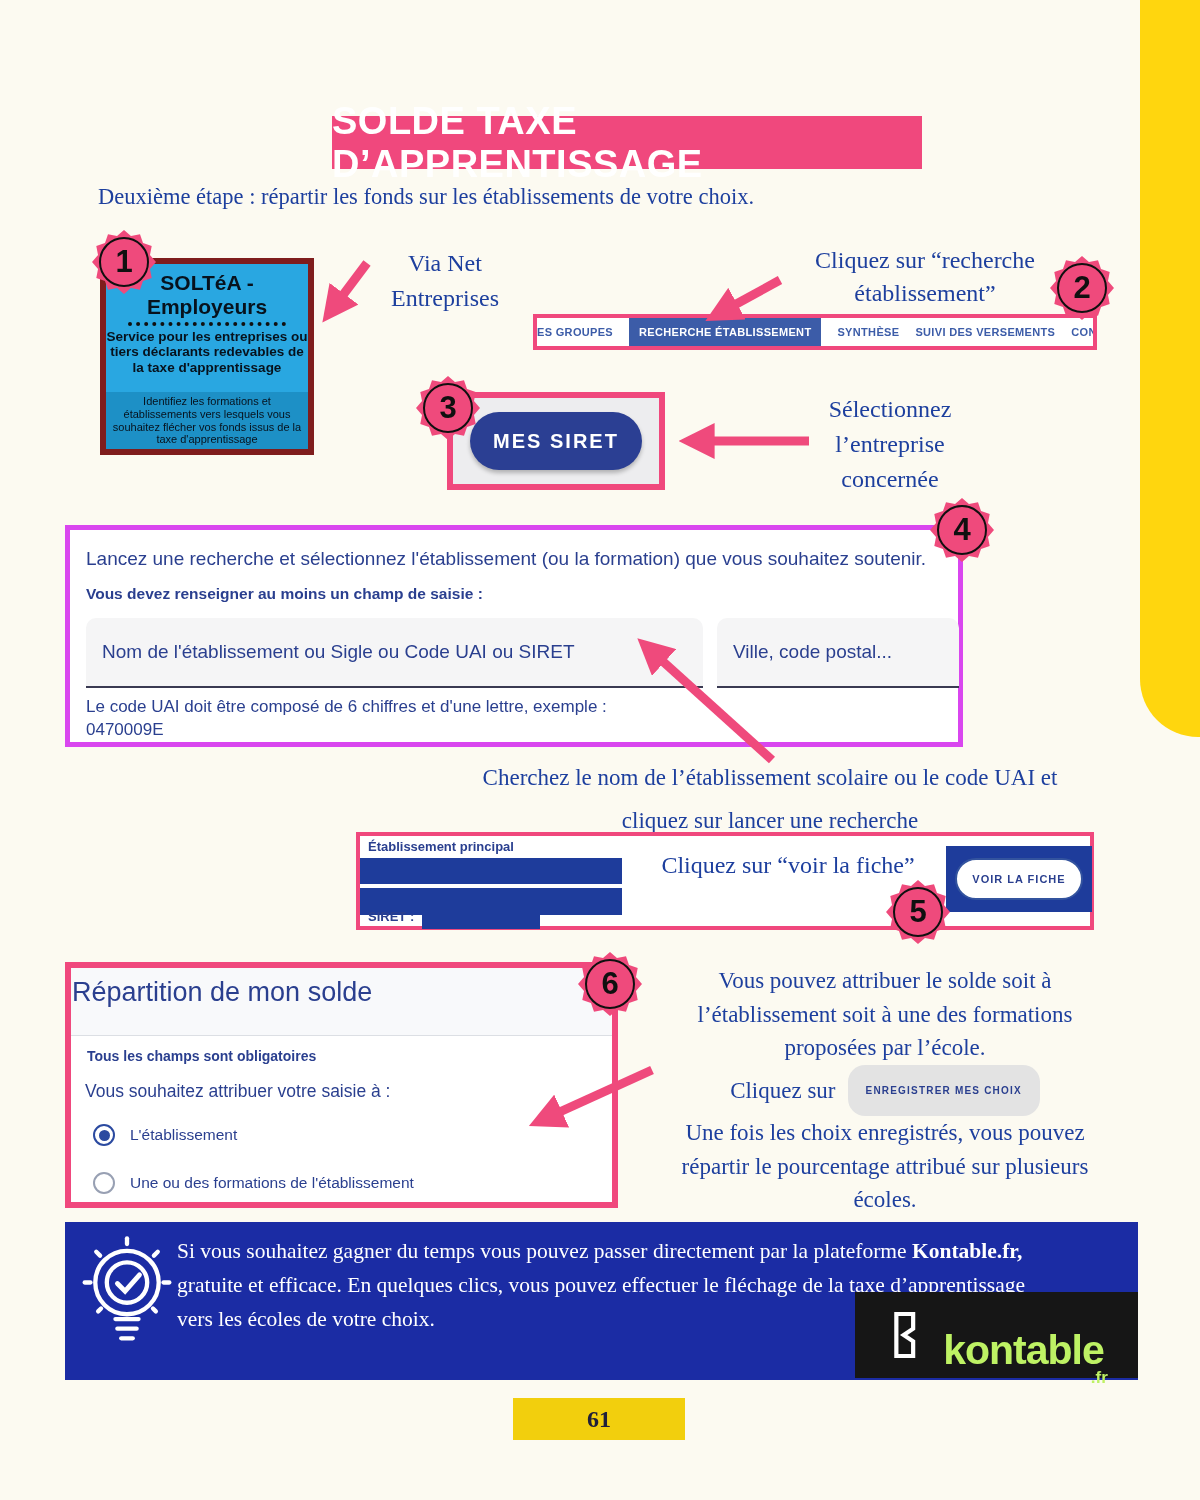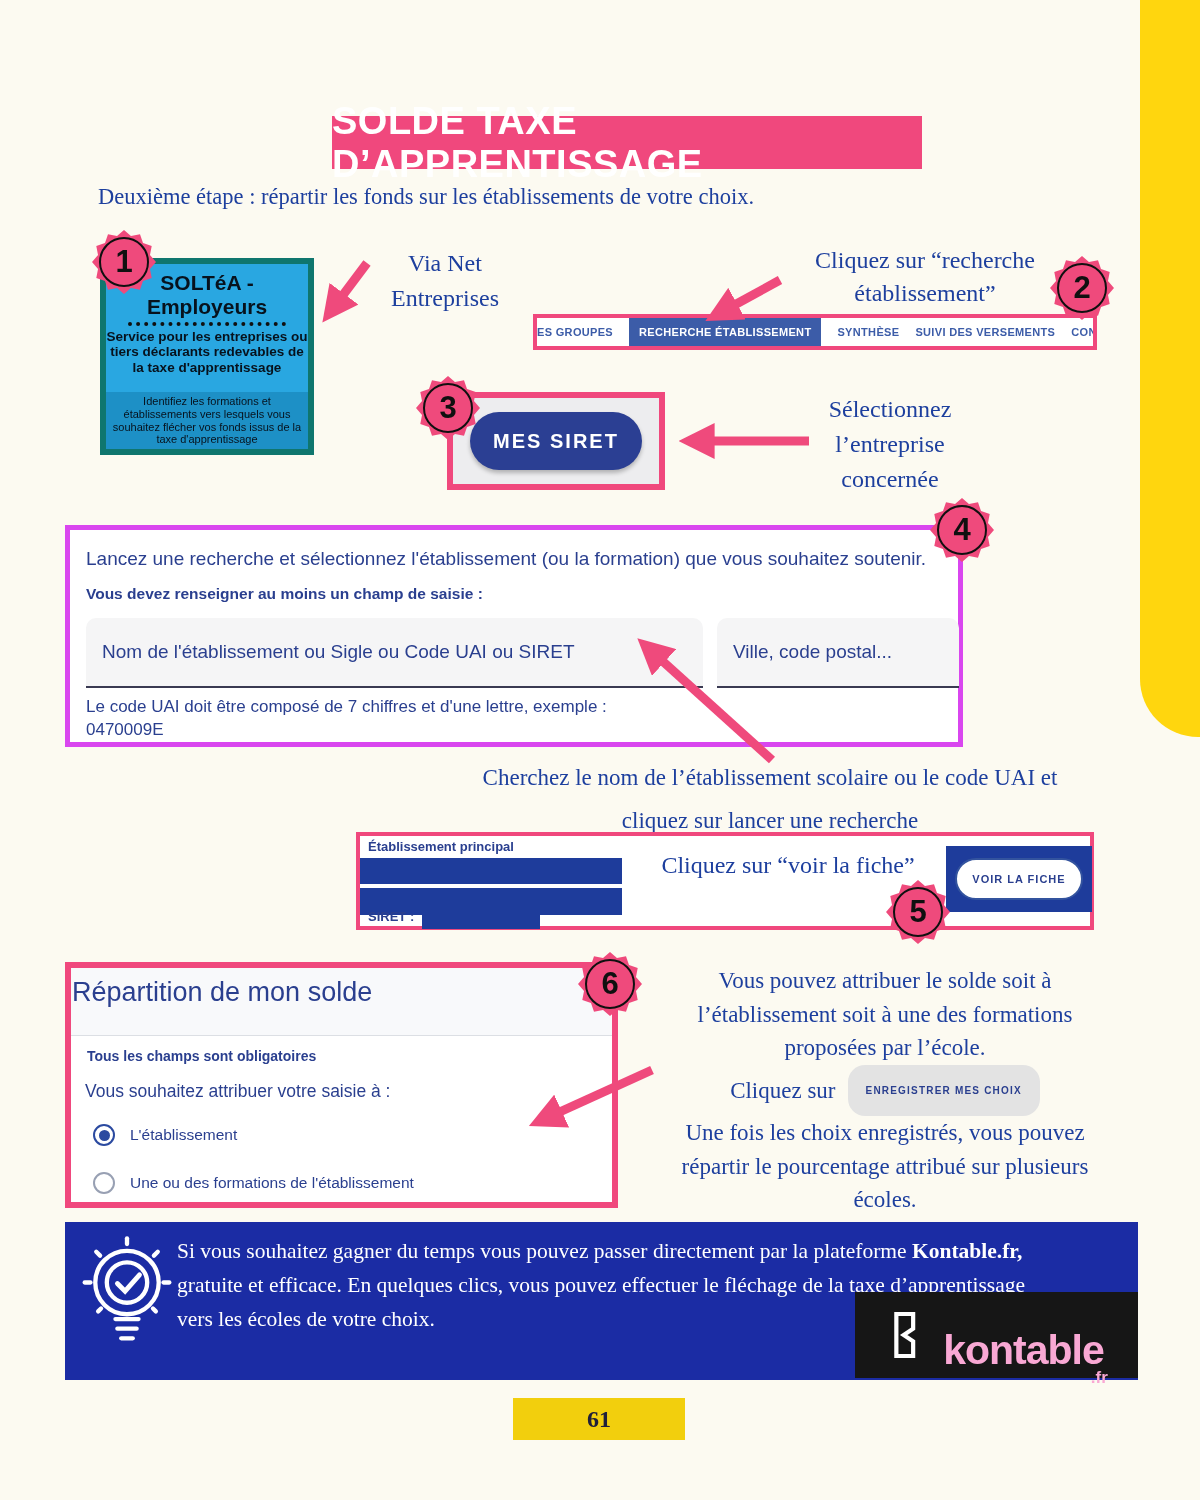--- a/index.html
+++ b/index.html
@@ -19,21 +19,21 @@
   .badge .flower { position:absolute; inset:0; background:#EF4A7C;
     clip-path:polygon(100% 50%,90.6% 60.9%,93.3% 75%,79.7% 79.7%,75% 93.3%,60.9% 90.6%,50% 100%,39.1% 90.6%,25% 93.3%,20.3% 79.7%,6.7% 75%,9.4% 60.9%,0% 50%,9.4% 39.1%,6.7% 25%,20.3% 20.3%,25% 6.7%,39.1% 9.4%,50% 0%,60.9% 9.4%,75% 6.7%,79.7% 20.3%,93.3% 25%,90.6% 39.1%); }
   .badge .ring { position:absolute; inset:7px; border:2.5px solid #101010; border-radius:50%;
     display:flex; align-items:center; justify-content:center; font-size:31px; font-weight:700; color:#101010; }
 
   
   .cap { position:absolute; font-family:"Liberation Serif", serif; color:#1D3F9E; text-align:center; }
 
   
   .soltea-card { position:absolute; left:100px; top:258px; width:214px; height:197px; background:#29A7E1;
-    border:6px solid #0f766e; text-align:center; color:#07121d; overflow:hidden; }
+    border:6px solid #7f1d1d; text-align:center; color:#07121d; overflow:hidden; }
   .soltea-title { font-size:21px; font-weight:600; line-height:1.15; padding-top:7px; }
   .soltea-dots { width:158px; margin:3px auto 3px; border-bottom:4px dotted #101010; }
   .soltea-desc { font-size:13.5px; font-weight:600; line-height:1.12; }
   .soltea-footer { position:absolute; bottom:0; left:0; right:0; background:#1D90C6; font-size:11px; font-weight:500; line-height:1.16; padding:3px 1px; }
 
   
   .navbar { position:absolute; left:533px; top:314px; width:564px; height:36px; background:#fff; border:4px solid #F0487D;
     display:flex; align-items:center; gap:16px; overflow:hidden; white-space:nowrap; }
   .nav-item { font-size:11px; font-weight:700; letter-spacing:.03em; color:#3C5CA8; flex:0 0 auto; }
   .nav-item.active { background:#3C5CA8; color:#fff; height:100%; display:flex; align-items:center; padding:0 10px; }
@@ -84,21 +84,21 @@
   .enregistrer-pill { background:#E3E3E3; border-radius:17px; padding:9px 18px; font-family:"Liberation Sans", sans-serif;
     font-size:10px; font-weight:700; letter-spacing:1.2px; color:#2A3F8F; white-space:nowrap; }
 
   
   .tip-banner { position:absolute; left:65px; top:1222px; width:1073px; height:158px; background:#1B2CA4; }
   .bulb { position:absolute; left:12px; top:10px; }
   .tip-text { position:absolute; left:112px; top:12px; width:965px; font-family:"Liberation Serif", serif;
     font-size:21.5px; line-height:34px; color:#fff; }
   .logo-box { position:absolute; left:790px; top:70px; width:283px; height:86px; background:#161616;
     display:flex; align-items:center; justify-content:center; gap:12px; }
-  .logo-word { position:relative; color:#f9a8d4; font-size:41px; font-weight:800; letter-spacing:-1px;margin-top:30px; }
+  .logo-word { position:relative; color:#bef264; font-size:41px; font-weight:800; letter-spacing:-1px;margin-top:30px; }
   .logo-tld { position:absolute; right:-4px; bottom:-14px; font-size:17px; font-weight:700; letter-spacing:0; }
 
   
   .page-num { position:absolute; left:513px; top:1398px; width:172px; height:42px; background:#F2CF0D;
     display:flex; align-items:center; justify-content:center; font-family:"Liberation Serif", serif;
     font-size:24px; font-weight:700; color:#20203A; }
 
   .arrow { position:absolute; overflow:visible; }
 </style>
 </head>
@@ -145,21 +145,21 @@
     <div>l’entreprise</div>
     <div>concernée</div>
   </div>
 
   <div class="search-panel">
     <div class="sp-instruction">Lancez une recherche et sélectionnez l'établissement (ou la formation) que vous souhaitez soutenir.</div>
     <div class="sp-requirement">Vous devez renseigner au moins un champ de saisie :</div>
     <div class="sp-input name">Nom de l'établissement ou Sigle ou Code UAI ou SIRET</div>
     <div class="sp-input city">Ville, code postal...</div>
     <div class="sp-hint">
-      <div>Le code UAI doit être composé de 7 chiffres et d'une lettre, exemple :</div>
+      <div>Le code UAI doit être composé de 6 chiffres et d'une lettre, exemple :</div>
       <div>0470009E</div>
     </div>
   </div>
 
   <div class="cap" style="left:425px; top:756px; width:690px; font-size:23px; line-height:43px;">
     <div>Cherchez le nom de l’établissement scolaire ou le code UAI et</div>
     <div>cliquez sur lancer une recherche</div>
   </div>
 
   <div class="result-panel">

